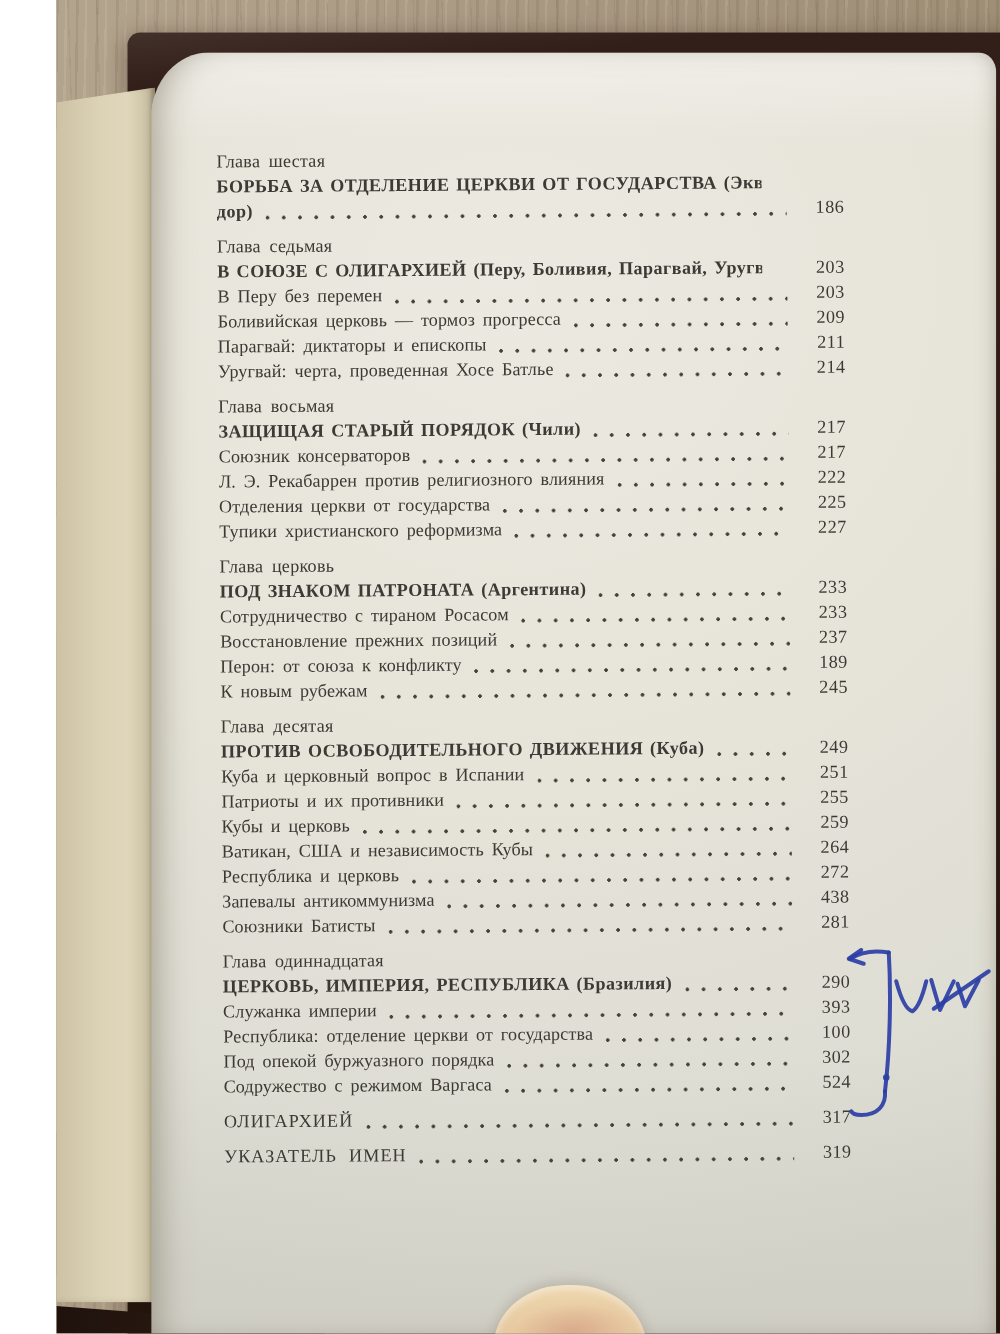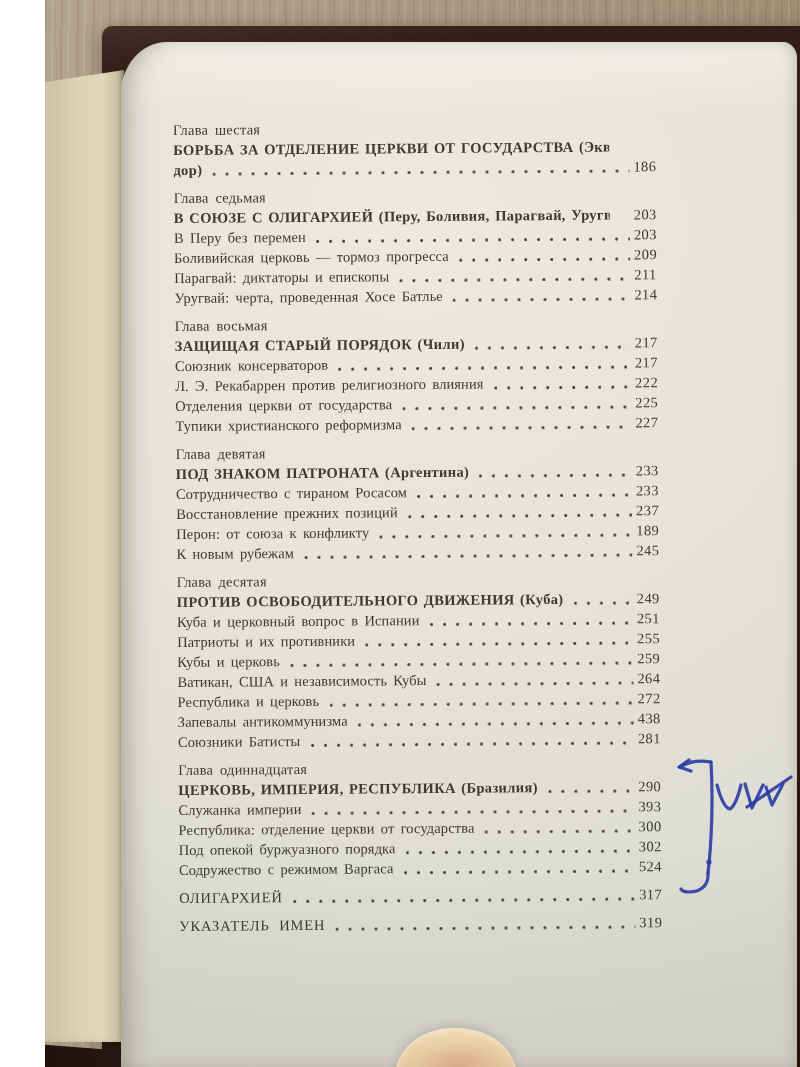--- a/index.html
+++ b/index.html
@@ -36,21 +36,21 @@
     color:#3c3a34;font-size:14.5px;line-height:20px;
     transform:rotate(-0.45deg);transform-origin:left top;}
   .sec{margin-top:8px;}
   .sec:first-child{margin-top:0;}
   .r{display:flex;align-items:baseline;height:20px;white-space:nowrap;}
   .lbl{flex:0 1 auto;overflow:hidden;}
   .chap .lbl{letter-spacing:0.2px;word-spacing:3px;}
   .t .lbl{font-weight:bold;letter-spacing:0.35px;word-spacing:1.5px;}
   .s .lbl{letter-spacing:0.1px;word-spacing:2.5px;}
   .caps .lbl{letter-spacing:0.9px;word-spacing:5px;}
-  .pg{flex:0 0 42px;letter-spacing:0.4px;}
+  .pg{flex:0 0 42px;text-align:right;letter-spacing:0.4px;}
   .leader{flex:1 1 auto;align-self:flex-end;height:3px;margin:0 4px 4px 10px;min-width:10px;
     background-image:radial-gradient(circle at 1.6px 1.5px, #45423b 1.25px, rgba(0,0,0,0) 1.6px);
     background-size:13px 3px;background-repeat:repeat-x;}
   .noleader .leader{background-image:none;}
   .pen{position:absolute;left:580px;top:745px;width:180px;height:160px;pointer-events:none;}
   .pen path{fill:none;stroke:#2b3ea5;stroke-width:3.2;stroke-linecap:round;stroke-linejoin:round;opacity:0.92;}
   .pen circle{fill:#2b3ea5;opacity:0.92;}
   .finger{position:absolute;left:349px;top:1028px;width:122px;height:56px;
     transform:rotate(-3deg);
     border-radius:46% 50% 8% 8% / 85% 90% 6% 6%;
@@ -144,21 +144,21 @@
         </div>
       <div class="r s">
           <span class="lbl">Тупики христианского реформизма</span>
           <span class="leader"></span>
           <span class="pg">227</span>
         </div>
     </div>
 
     <div class="sec">
       <div class="r chap">
-          <span class="lbl">Глава девятая</span>
+          <span class="lbl">Глава церковь</span>
         </div>
       <div class="r t">
           <span class="lbl">ПОД ЗНАКОМ ПАТРОНАТА (Аргентина)</span>
           <span class="leader"></span>
           <span class="pg">233</span>
         </div>
       <div class="r s">
           <span class="lbl">Сотрудничество с тираном Росасом</span>
           <span class="leader"></span>
           <span class="pg">233</span>
@@ -236,21 +236,21 @@
           <span class="pg">290</span>
         </div>
       <div class="r s">
           <span class="lbl">Служанка империи</span>
           <span class="leader"></span>
           <span class="pg">393</span>
         </div>
       <div class="r s">
           <span class="lbl">Республика: отделение церкви от государства</span>
           <span class="leader"></span>
-          <span class="pg">300</span>
+          <span class="pg">100</span>
         </div>
       <div class="r s">
           <span class="lbl">Под опекой буржуазного порядка</span>
           <span class="leader"></span>
           <span class="pg">302</span>
         </div>
       <div class="r s">
           <span class="lbl">Содружество с режимом Варгаса</span>
           <span class="leader"></span>
           <span class="pg">524</span>

